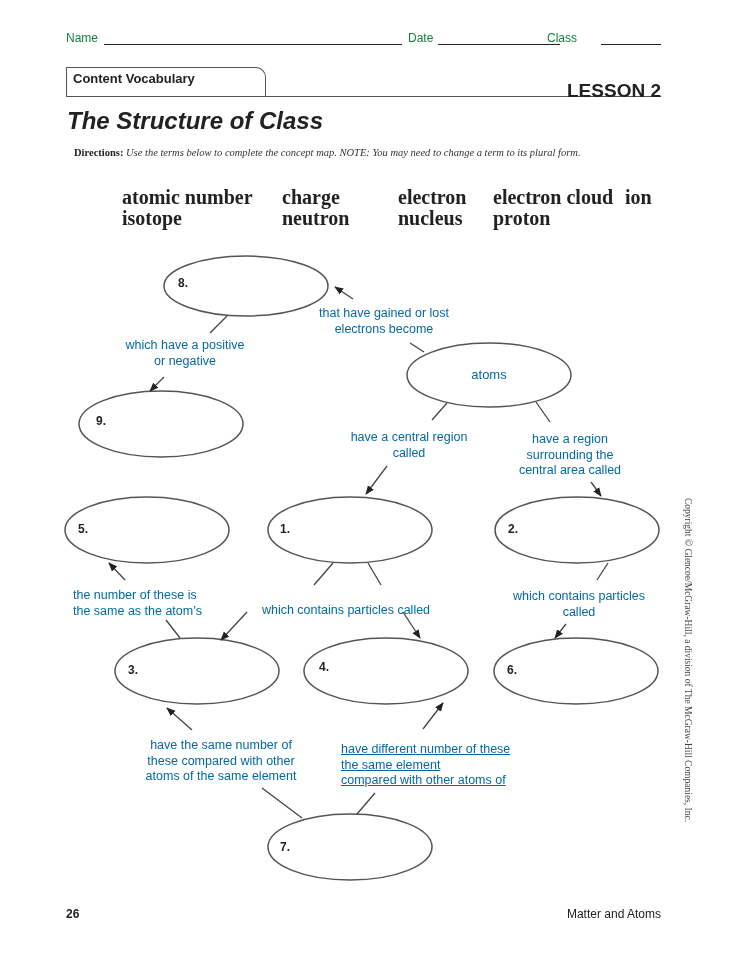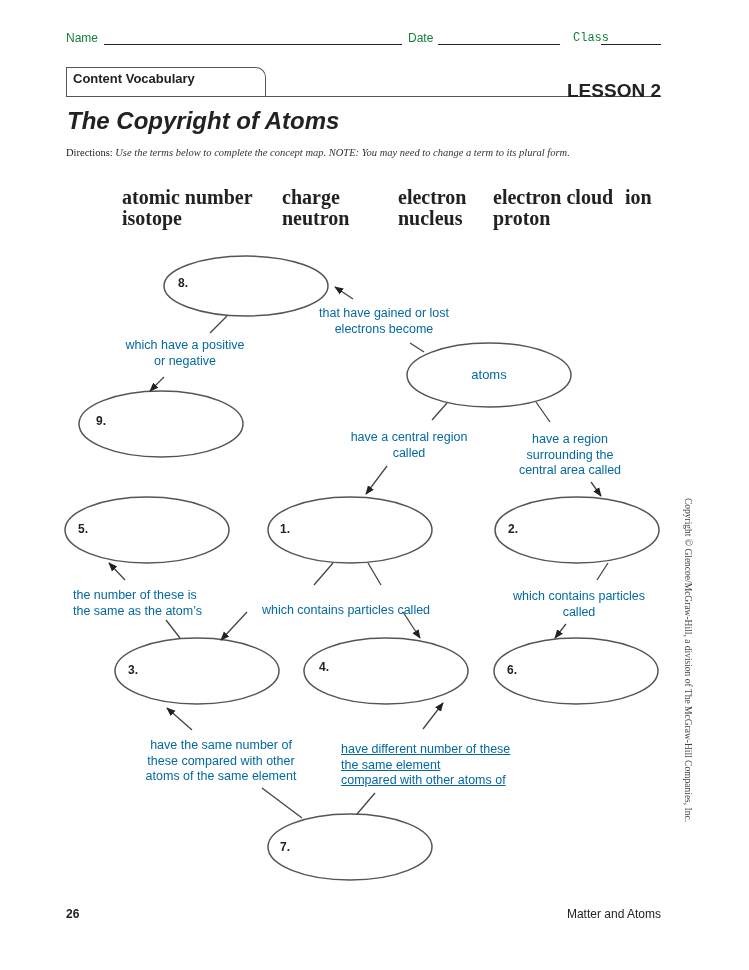--- a/index.html
+++ b/index.html
@@ -18,21 +18,21 @@
       border: 1.5px solid #555; border-bottom: none;
       border-top-right-radius: 10px;
       box-sizing: border-box;
     }
     .tab-text { left: 73px; top: 71px; font-size: 13px; font-weight: bold; }
     .rule { left: 66px; top: 96px; width: 595px; border-bottom: 1.5px solid #555; }
     .lesson { right: 88px; top: 80px; font-size: 19px; font-weight: bold; }
     .title { left: 67px; top: 107px; font-size: 24px; font-weight: bold; font-style: italic; }
 
     .directions { left: 66px; top: 146px; width: 520px; font-size: 10.5px; line-height: 13px; }
-    .directions b { font-weight: normal; }
+    .directions b { font-weight: bold; margin-left: 8px; }
     .directions i { font-style: italic; color: #333; }
 
     .term { font-size: 20px; font-weight: bold; margin-left: 38px; }
 
     .lbl { font-size: 12.5px; line-height: 15.5px; text-align: center; color: #0369a1; }
     .lbl.left { text-align: left; }
     .num { font-size: 12px; font-weight: bold; }
 
     .copyright {
       left: 688px; top: 660px; width: 330px;
@@ -42,28 +42,28 @@
     }
     .footer { top: 907px; font-size: 12px; }
   </style>
 </head>
 <body>
 
 <span class="abs sans hdr-label" style="left:66px;">Name</span>
 <div class="abs hdr-line" style="left:104px; width:298px;"></div>
 <span class="abs sans hdr-label" style="left:408px;">Date</span>
 <div class="abs hdr-line" style="left:438px; width:122px;"></div>
-<span class="abs sans hdr-label" style="left:573px;font-family:Liberation Mono, monospace;">Class</span>
+<span class="abs sans hdr-label" style="left:547px;">Class</span>
 <div class="abs hdr-line" style="left:601px; width:60px;"></div>
 
 <div class="abs tab"></div>
 <span class="abs sans tab-text">Content Vocabulary</span>
 <div class="abs rule"></div>
 <span class="abs sans lesson">LESSON 2</span>
-<span class="abs sans title">The Copyright of Atoms</span>
+<span class="abs sans title">The Structure of Class</span>
 
 <div class="abs serif directions">
   <b>Directions:</b>
   <i>Use the terms below to complete the concept map. NOTE: You may need to change a term to its plural form.</i>
 </div>
 
 <div>
   <span class="abs serif term" style="left:84px; top:186px;">atomic number</span>
   <span class="abs serif term" style="left:244px; top:186px;">charge</span>
   <span class="abs serif term" style="left:360px; top:186px;">electron</span>

